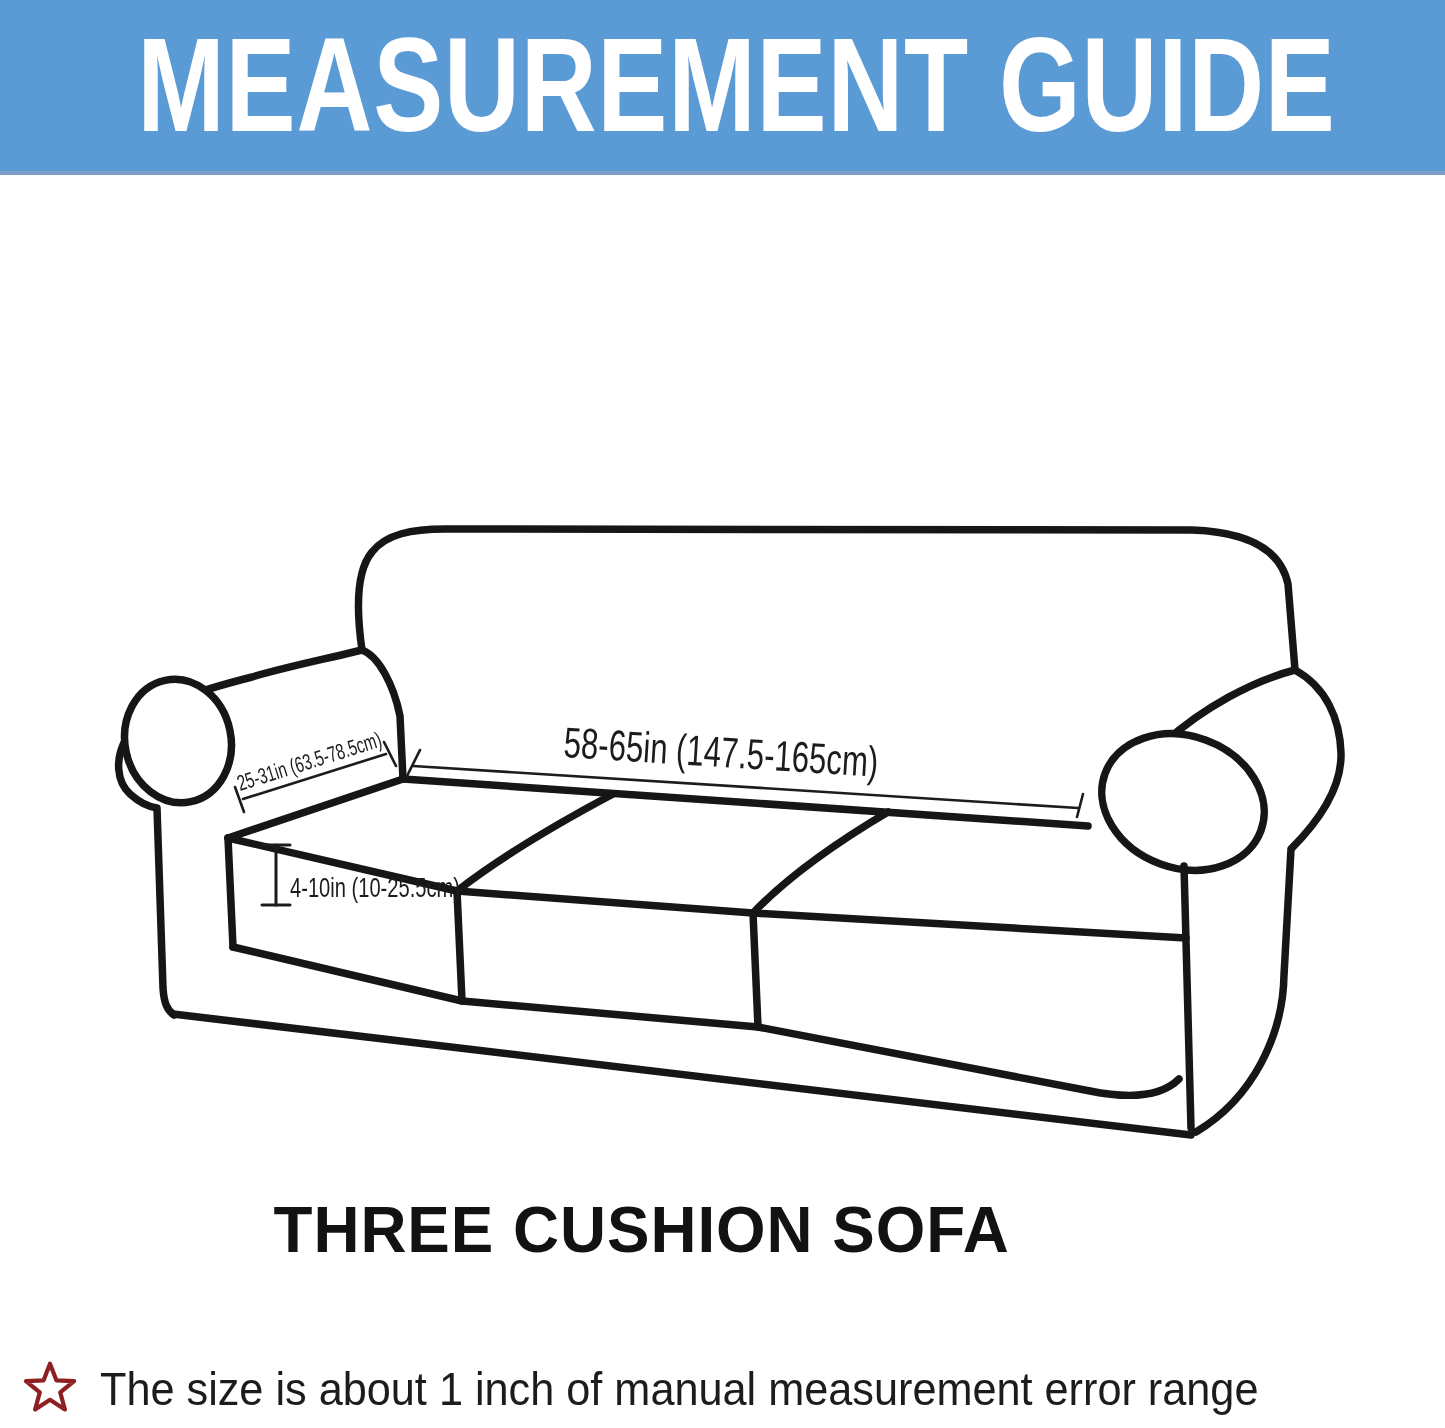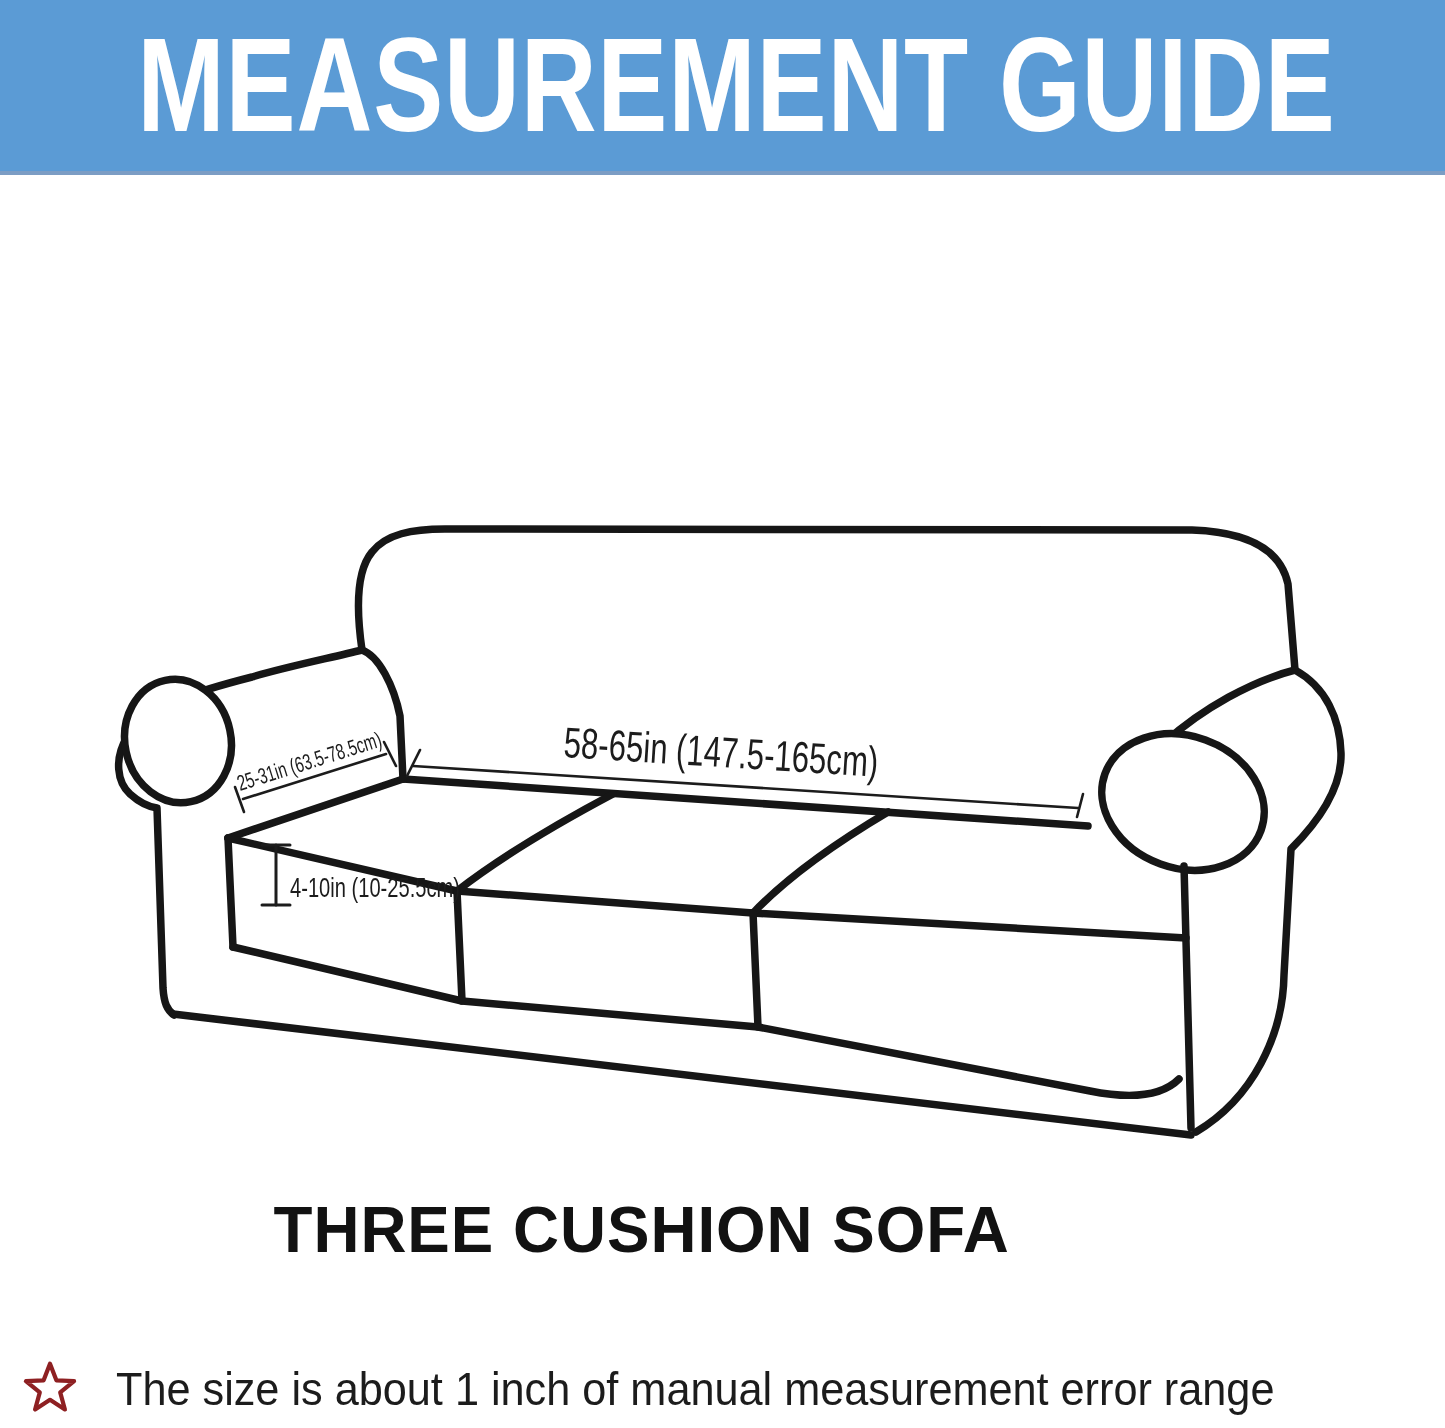--- a/index.html
+++ b/index.html
@@ -42,21 +42,21 @@
     color: #121212;
     font-size: 65px;
     font-weight: 700;
     letter-spacing: 1px;
     white-space: nowrap;
     transform: scaleX(0.98);
   }
   .footnote {
     position: absolute; left: 20px; top: 1356px;
     width: 1420px; height: 66px;
-    display: flex; align-items: center; gap: 36px;
+    display: flex; align-items: center; gap: 20px;
   }
   .footnote-text {
     color: #1c1c1c;
     font-size: 46px;
     font-weight: 400;
     white-space: nowrap;
     transform: scaleX(0.94);
     transform-origin: left center;
     line-height: 1;
   }

